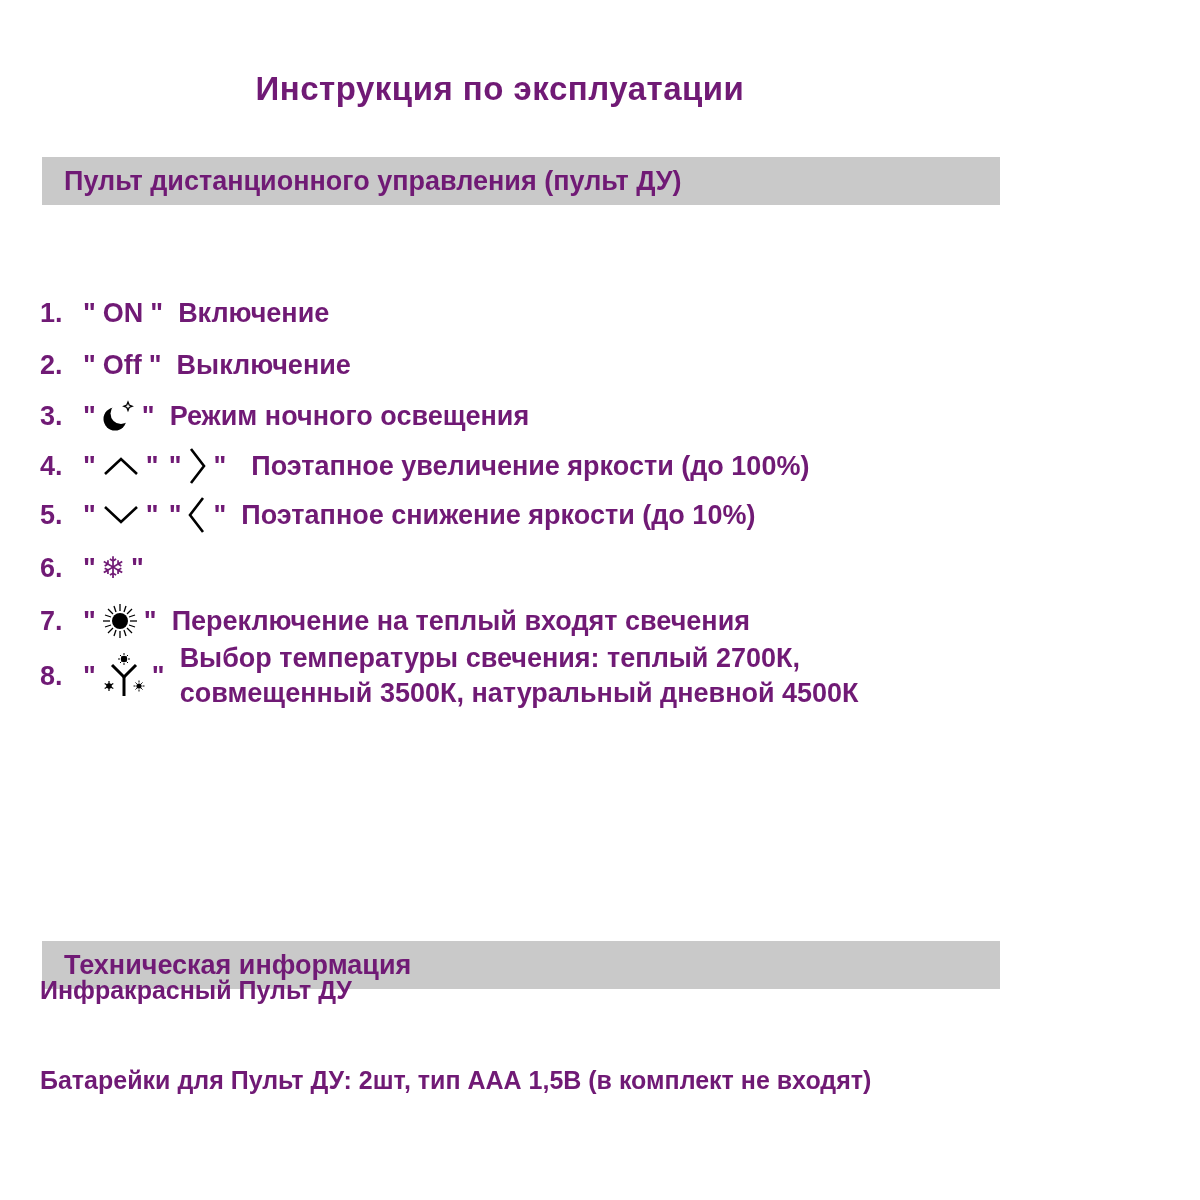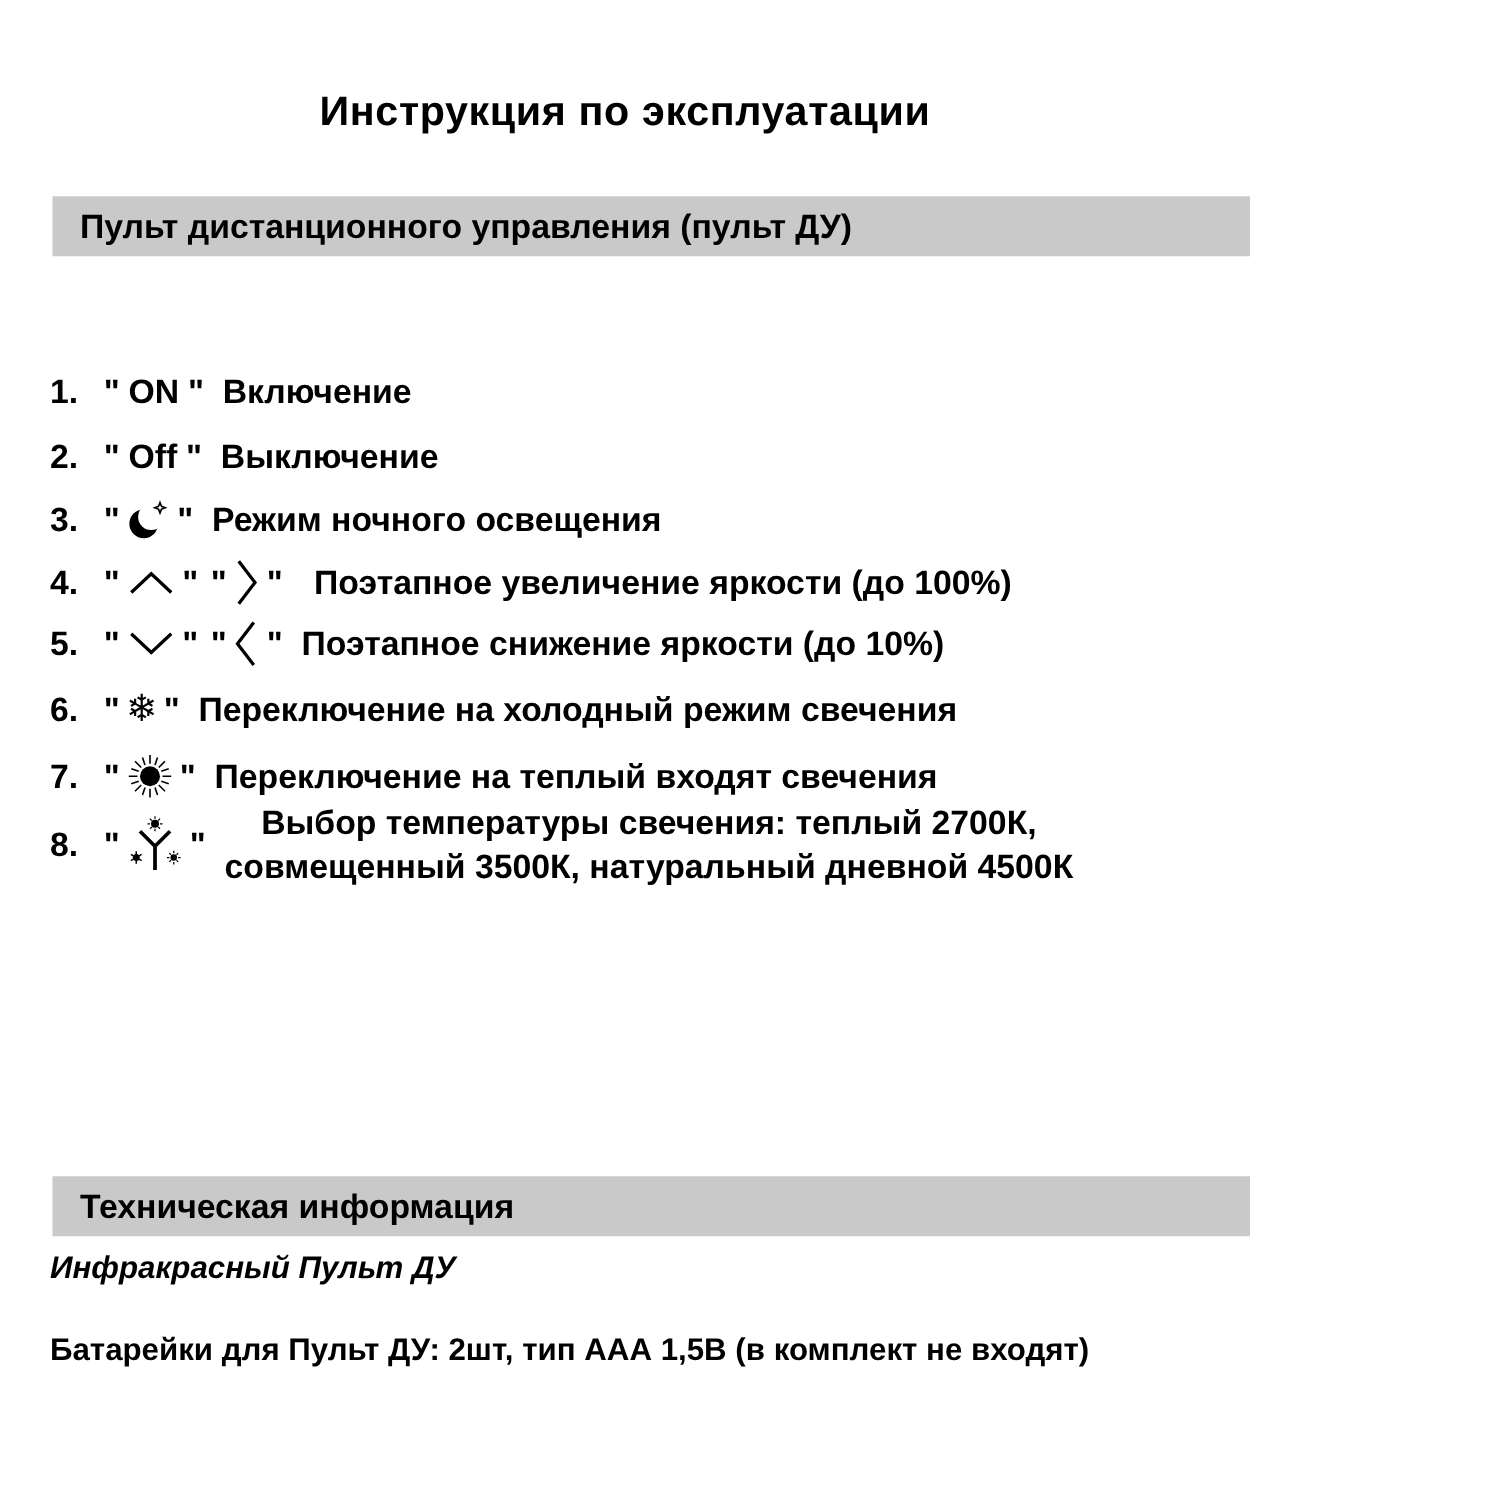--- a/index.html
+++ b/index.html
@@ -1,19 +1,19 @@
 <!DOCTYPE html>
 <html><head>
 <meta charset="utf-8">
 <style>
   * { margin:0; padding:0; box-sizing:border-box; }
   html,body { background:#fff; }
   .page {
     position:relative; width:1000px; height:1200px; background:#ffffff;
-    font-family:"Liberation Sans", sans-serif; font-weight:bold; color:#000000;
+    font-family:"Liberation Sans", sans-serif; font-weight:bold; color:#701a75;
     overflow:hidden;
   }
   .title {
     position:absolute; top:70px; left:0; width:100%;
     text-align:center; font-size:33px; letter-spacing:0.5px;
   }
   .bar {
     position:absolute; left:10px; width:1178px; height:48px;
     background:#c9c9c9; display:flex; align-items:center;
     padding-left:22px; font-size:27px;margin-left:32px;
@@ -24,21 +24,21 @@
   .item {
     position:absolute; left:40px; display:flex; align-items:center;
     font-size:27px; white-space:nowrap; height:40px;
   }
   .num { width:38px; }
   .q { margin:0 5px; }
   .kw { margin:0 2px; }
   .itxt { margin-left:10px; }
   .icn { display:inline-flex; align-items:center; justify-content:center; }
   .flake { font-family:"DejaVu Sans", sans-serif; font-size:30px; line-height:1; }
-  .two-lines { margin-left:10px; line-height:35px; white-space:nowrap;text-align:center; }
+  .two-lines { margin-left:10px; line-height:35px; white-space:nowrap; }
 
   
   .remote {
     position:absolute; left:1000px; top:277px; width:144px; height:511px;
     border:3px solid #000; border-radius:42px; background:#fff;
   }
   .rbtn {
     position:absolute; border:3px solid #000; border-radius:50%;
     display:flex; align-items:center; justify-content:center; background:#fff;
   }
@@ -51,21 +51,21 @@
   .rb-pill  {
     position:absolute; left:22px; top:206px; width:99px; height:30px;
     border:3px solid #000; border-radius:16px; background:#fff;
   }
   .rb-warm  { left:15px; top:247px; width:35px; height:35px; }
   .rb-cold  { left:91px; top:245px; width:35px; height:35px; }
   .rb-cold .flake { font-size:21px; }
   .rb-big   { left:48px; top:281px; width:47px; height:47px; }
 
   .tech-line { position:absolute; left:40px; font-size:25px; white-space:nowrap; }
-  .tl-0 { top:1000px;font-style:italic; }
+  .tl-0 { top:976px; }
   .tl-1 { top:1066px; }
   .tl-2 { top:1108px; }
 </style>
 </head>
 <body>
 
 <div class="page">
 
   <div class="title">Инструкция по эксплуатации</div>
 
@@ -139,21 +139,20 @@
     </span>
     <span class="q">"</span>
     <span class="itxt" style="">Поэтапное снижение яркости (до 10%)</span>
   </div>
 
   <div class="item" style="top:548px">
     <span class="num">6.</span>
     <span class="q">"</span>
     <span class="icn flake">❄</span>
     <span class="q">"</span>
-    <span class="itxt">Переключение на холодный режим свечения</span>
   </div>
 
   <div class="item" style="top:601px">
     <span class="num">7.</span>
     <span class="q">"</span>
     <span class="icn">
       <svg width="38" height="38" viewBox="0 0 38 38">
         <g stroke="#000" stroke-width="1.3">
           <line x1="19" y1="2" x2="19" y2="9"></line>
             <line x1="19" y1="29" x2="19" y2="36"></line>

